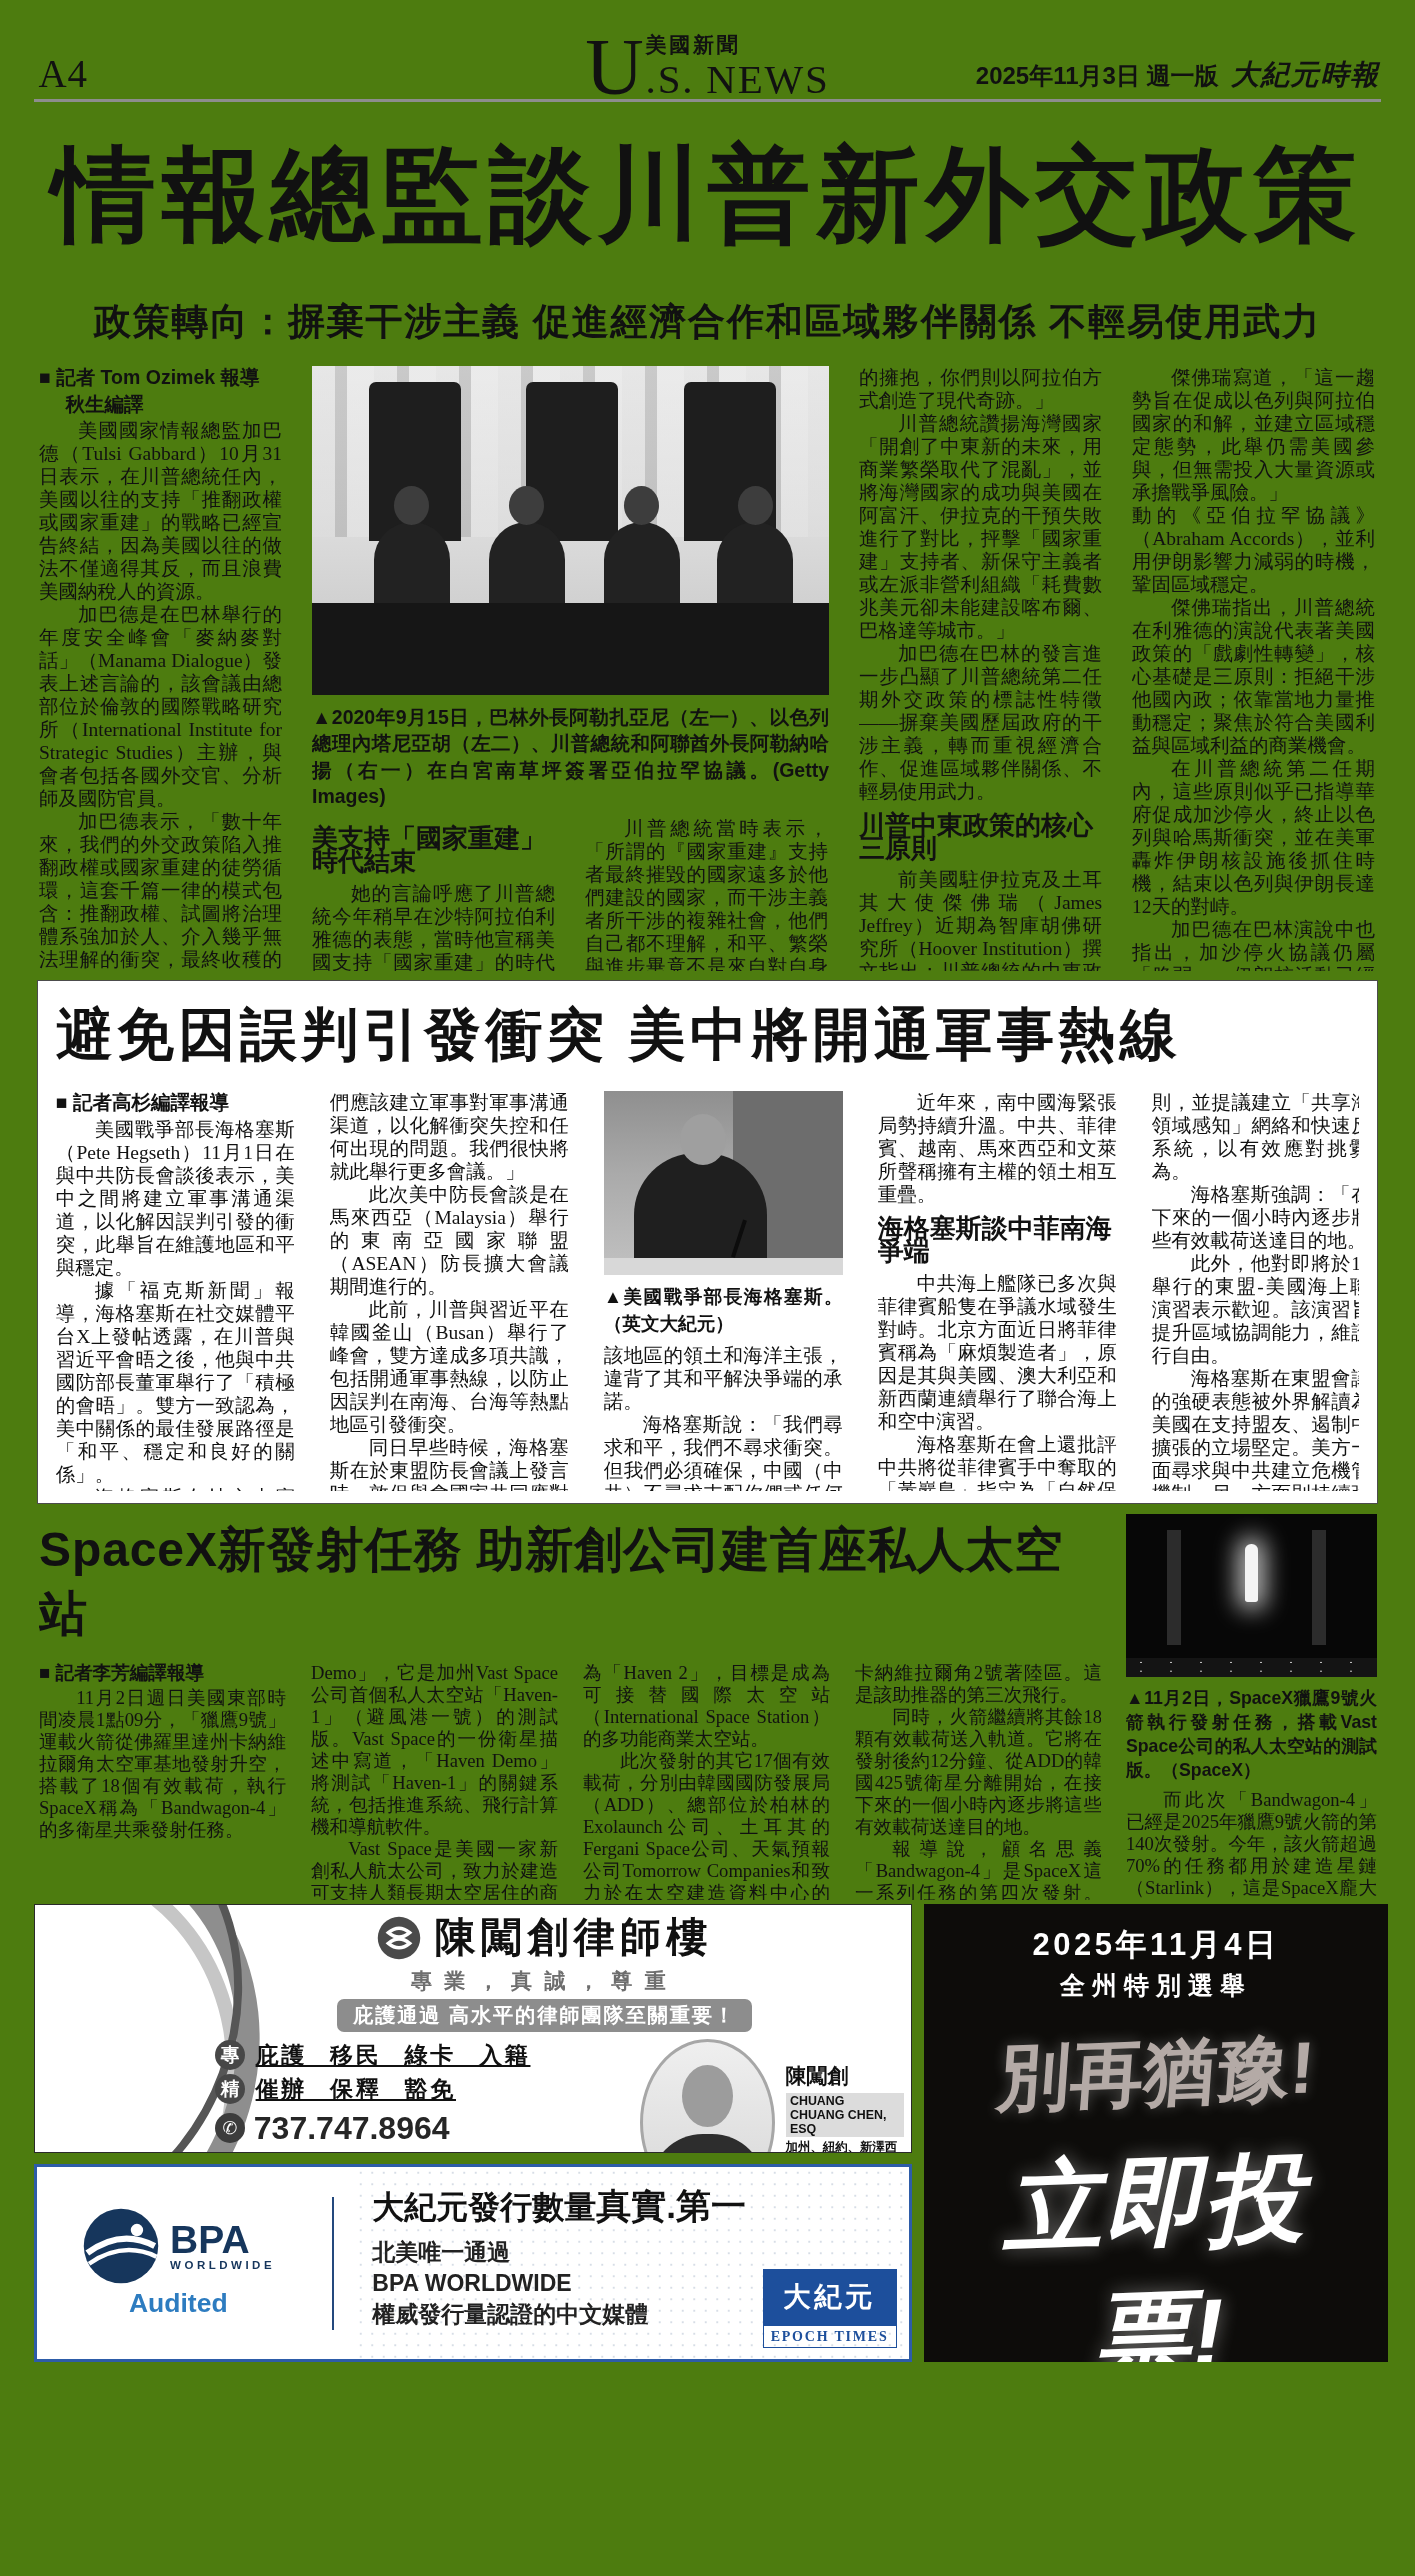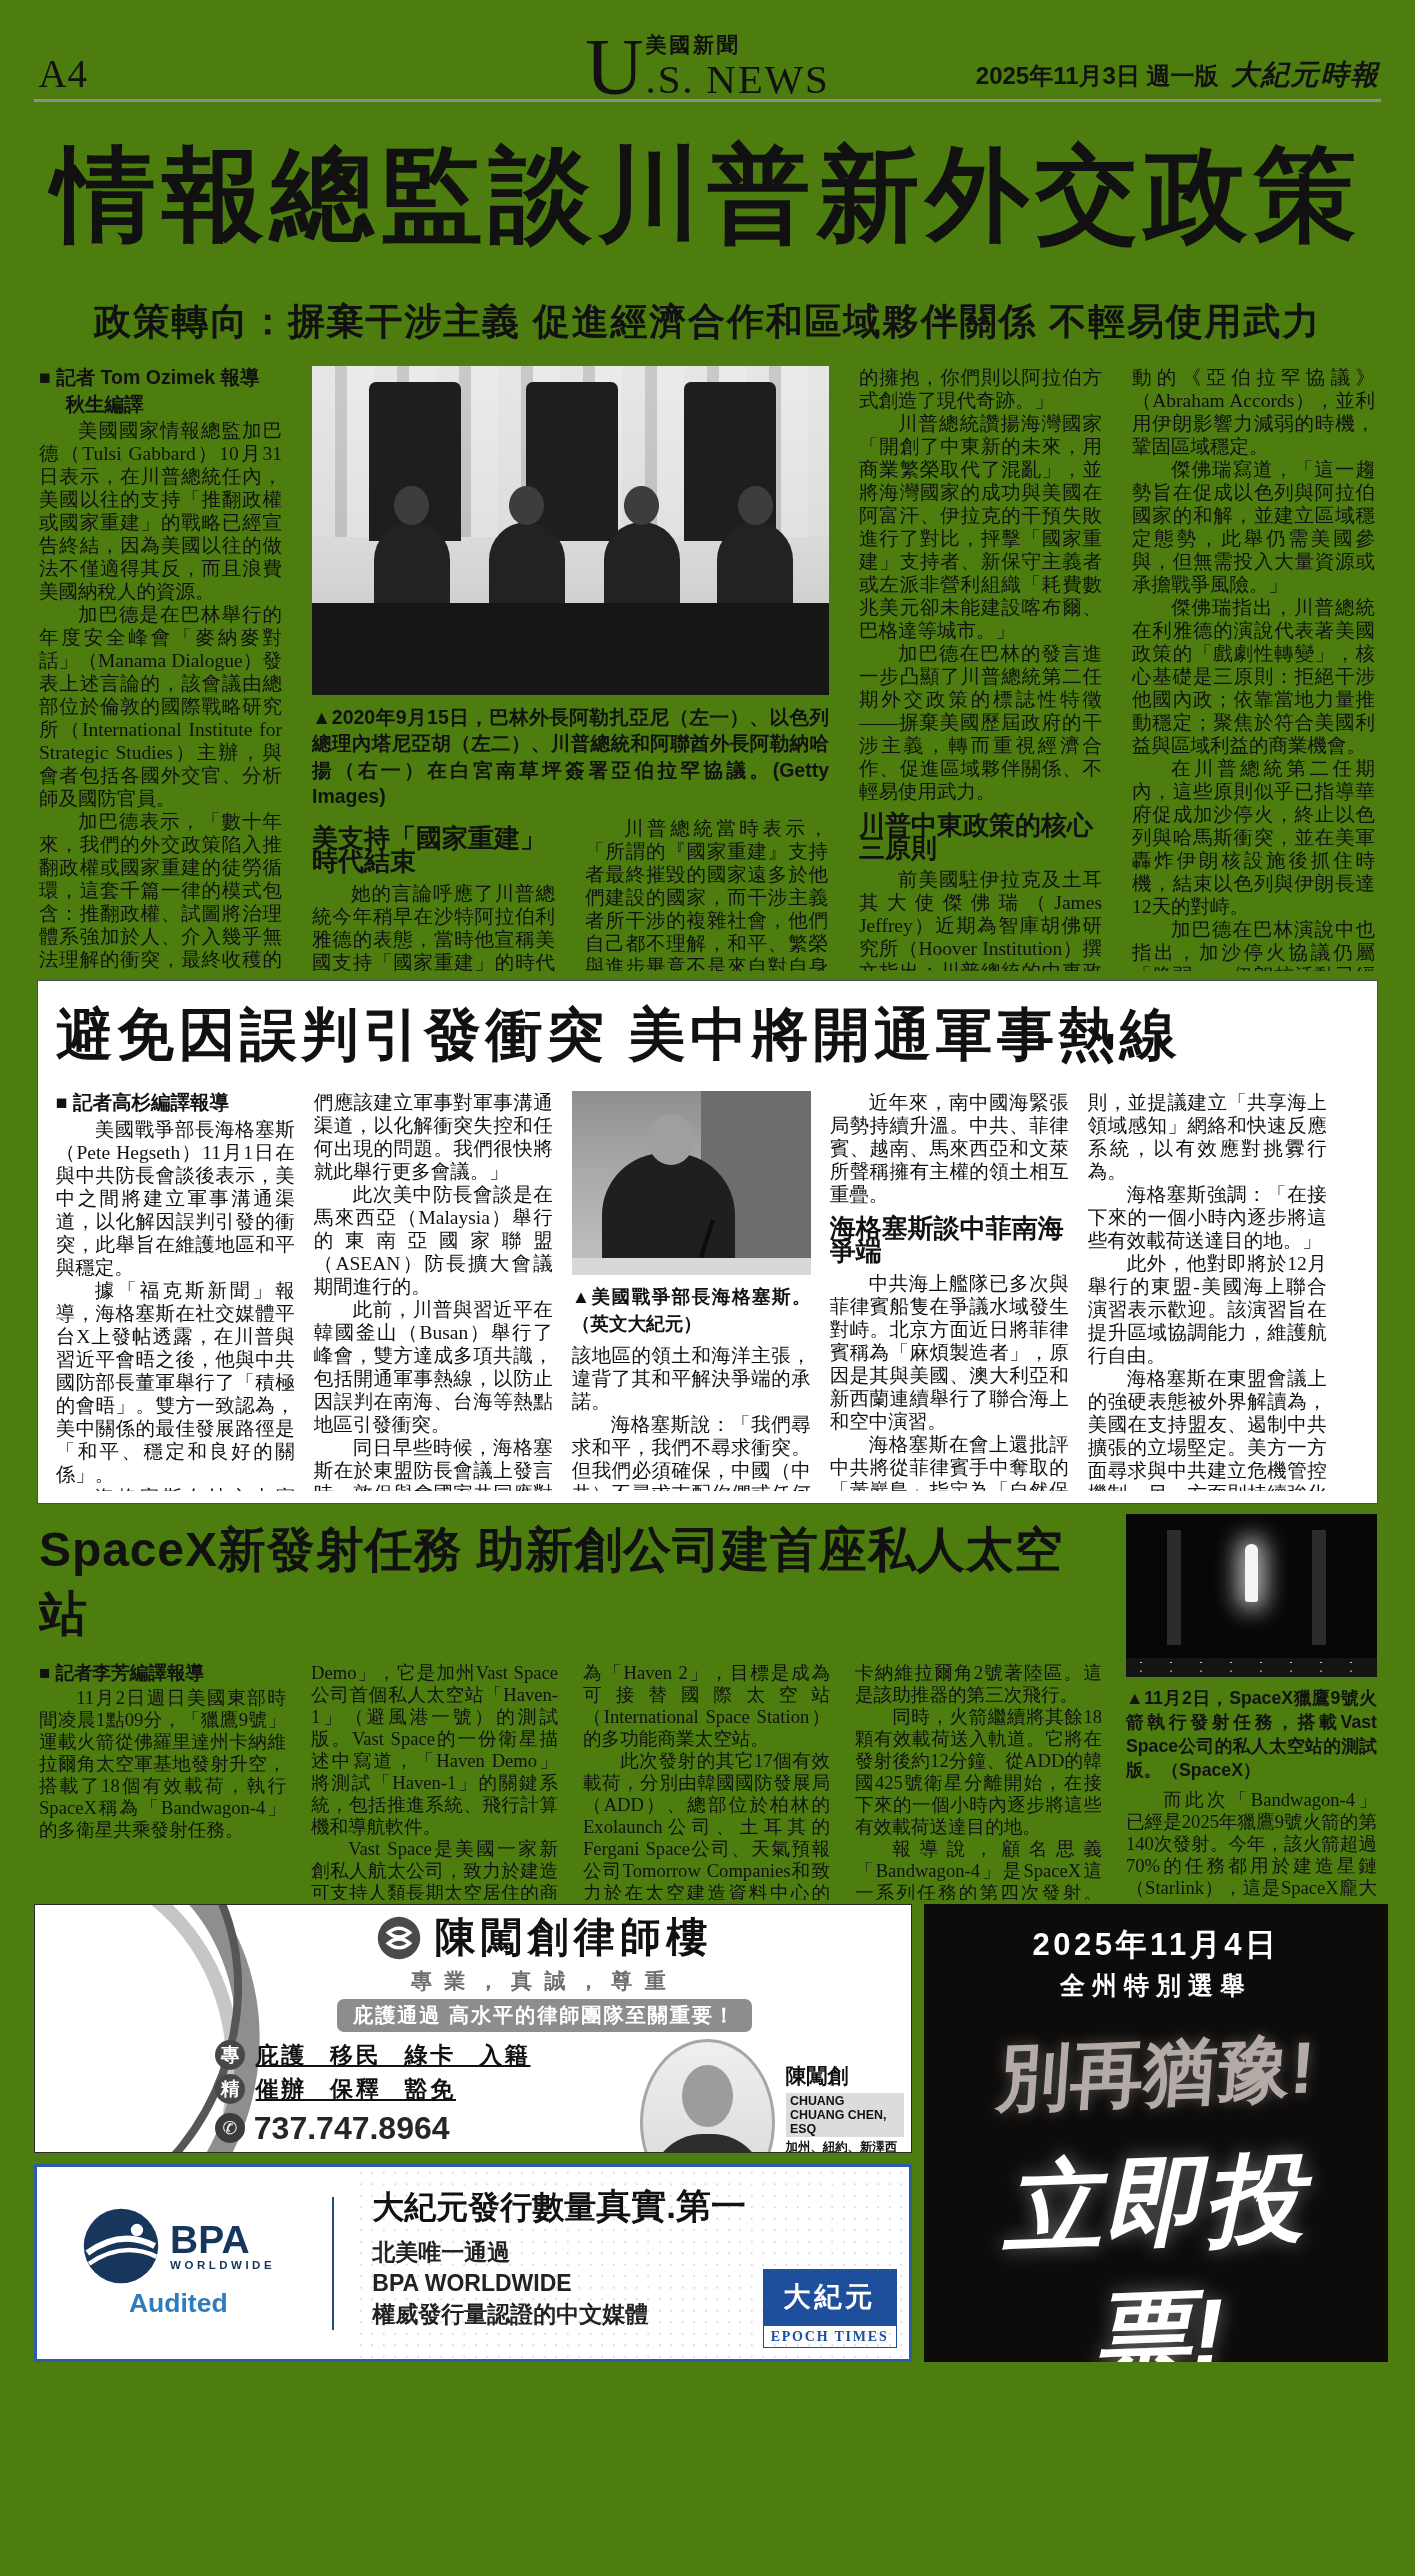--- a/index.html
+++ b/index.html
@@ -47,21 +47,21 @@
   .p1-table{position:absolute;bottom:0;left:0;right:0;height:92px;background:#161616;}
   .p1-person{position:absolute;width:76px;height:81px;background:#222;border-radius:39px 39px 0 0;}
   .p1-head{position:absolute;width:35px;height:39px;background:#3d3d3d;border-radius:50%;}
   .art1-midcols{display:flex;gap:30px;flex:1;overflow:hidden;}
   .art1-midcols .acol{flex:0 0 243px;}
 
   
   .art2{position:absolute;top:980px;left:37px;width:1341px;height:524px;border:1.8px solid #4c4c4c;
     box-sizing:border-box;padding:8.8px 17.7px 10.6px;overflow:hidden;background:#fff;}
   .art2-headline{margin:7px 0 17.7px;font-family:"Liberation Sans",sans-serif;font-weight:900;font-size:57px;letter-spacing:4.4px;text-align:left;}
-  .art2-row{display:flex;gap:19px;height:400px;overflow:hidden;}
+  .art2-row{display:flex;gap:35px;height:400px;overflow:hidden;}
   .art2-row .acol{flex:0 0 239px;width:239px;}
   .photo2{position:relative;height:184px;background:linear-gradient(180deg,#8f8f8f 0%,#aaaaaa 45%,#c2c2c2 100%);overflow:hidden;margin-bottom:1.8px;}
   .p2-backdrop{position:absolute;top:0;right:0;width:46%;height:100%;background:#6d6d6d;}
   .p2-torso{position:absolute;bottom:16px;left:30px;width:133px;height:106px;background:#1f1f1f;border-radius:62px 62px 0 0;}
   .p2-head{position:absolute;bottom:110px;left:76px;width:46px;height:51px;background:#9f9f9f;border-radius:50%;}
   .p2-table{position:absolute;bottom:0;left:0;right:0;height:17.7px;background:#d8d8d8;}
   .p2-mic{position:absolute;bottom:17.7px;left:133px;width:3.5px;height:39px;background:#0c0c0c;transform:rotate(18deg);}
 
   
   .art3{position:absolute;top:1514px;left:39px;width:1338px;height:386px;display:flex;gap:25px;overflow:hidden;}
@@ -205,22 +205,22 @@
         </div>
       </div>
       <div class="acol">
           <p class="para cont">的擁抱，你們則以阿拉伯方式創造了現代奇跡。」</p>
           <p class="para">川普總統讚揚海灣國家「開創了中東新的未來，用商業繁榮取代了混亂」，並將海灣國家的成功與美國在阿富汗、伊拉克的干預失敗進行了對比，抨擊「國家重建」支持者、新保守主義者或左派非營利組織「耗費數兆美元卻未能建設喀布爾、巴格達等城市。」</p>
           <p class="para">加巴德在巴林的發言進一步凸顯了川普總統第二任期外交政策的標誌性特徵——摒棄美國歷屆政府的干涉主義，轉而重視經濟合作、促進區域夥伴關係、不輕易使用武力。</p>
           <h4 class="subhead">川普中東政策的核心三原則</h4>
           <p class="para">前美國駐伊拉克及土耳其大使傑佛瑞（James Jeffrey）近期為智庫胡佛研究所（Hoover Institution）撰文指出：川普總統的中東政策「並非孤立主義者專注於解決重大國際問題」，而是將中東視為持續優先事項，擴展其第一任期推</p>
         </div>
       <div class="acol">
+          <p class="para">傑佛瑞寫道，「這一趨勢旨在促成以色列與阿拉伯國家的和解，並建立區域穩定態勢，此舉仍需美國參與，但無需投入大量資源或承擔戰爭風險。」</p>
           <p class="para cont">動的《亞伯拉罕協議》（Abraham Accords），並利用伊朗影響力減弱的時機，鞏固區域穩定。</p>
-          <p class="para">傑佛瑞寫道，「這一趨勢旨在促成以色列與阿拉伯國家的和解，並建立區域穩定態勢，此舉仍需美國參與，但無需投入大量資源或承擔戰爭風險。」</p>
           <p class="para">傑佛瑞指出，川普總統在利雅德的演說代表著美國政策的「戲劇性轉變」，核心基礎是三原則：拒絕干涉他國內政；依靠當地力量推動穩定；聚焦於符合美國利益與區域利益的商業機會。</p>
           <p class="para">在川普總統第二任期內，這些原則似乎已指導華府促成加沙停火，終止以色列與哈馬斯衝突，並在美軍轟炸伊朗核設施後抓住時機，結束以色列與伊朗長達12天的對峙。</p>
           <p class="para">加巴德在巴林演說中也指出，加沙停火協議仍屬「脆弱」，伊朗核活動已經再度引發國際原子能總署（IAEA）的關注。她表示，「前路不會平坦輕鬆，但總統已經下定了決心，繼續走下去。」◇</p>
         </div>
     </div>
   </section>
 
   <section class="art2">
     <h3 class="art2-headline">避免因誤判引發衝突 美中將開通軍事熱線</h3>
     <div class="art2-row">

